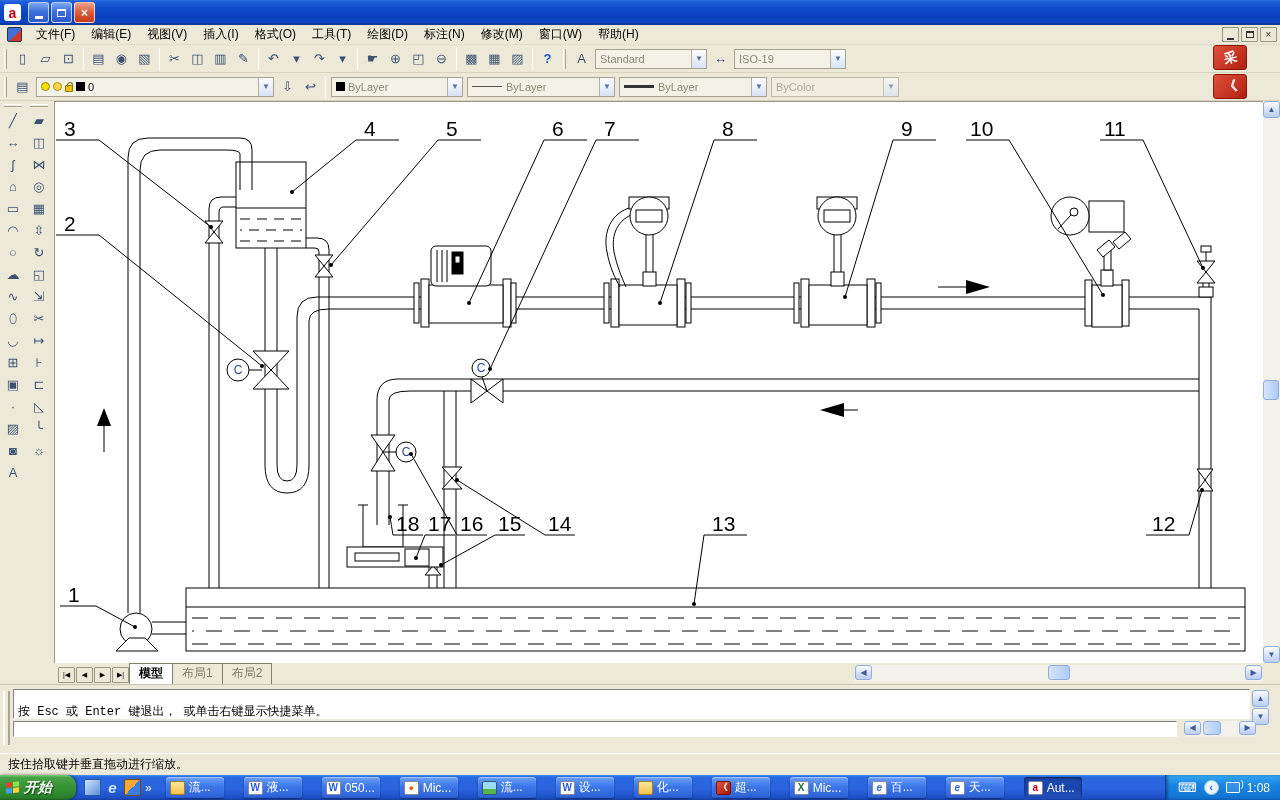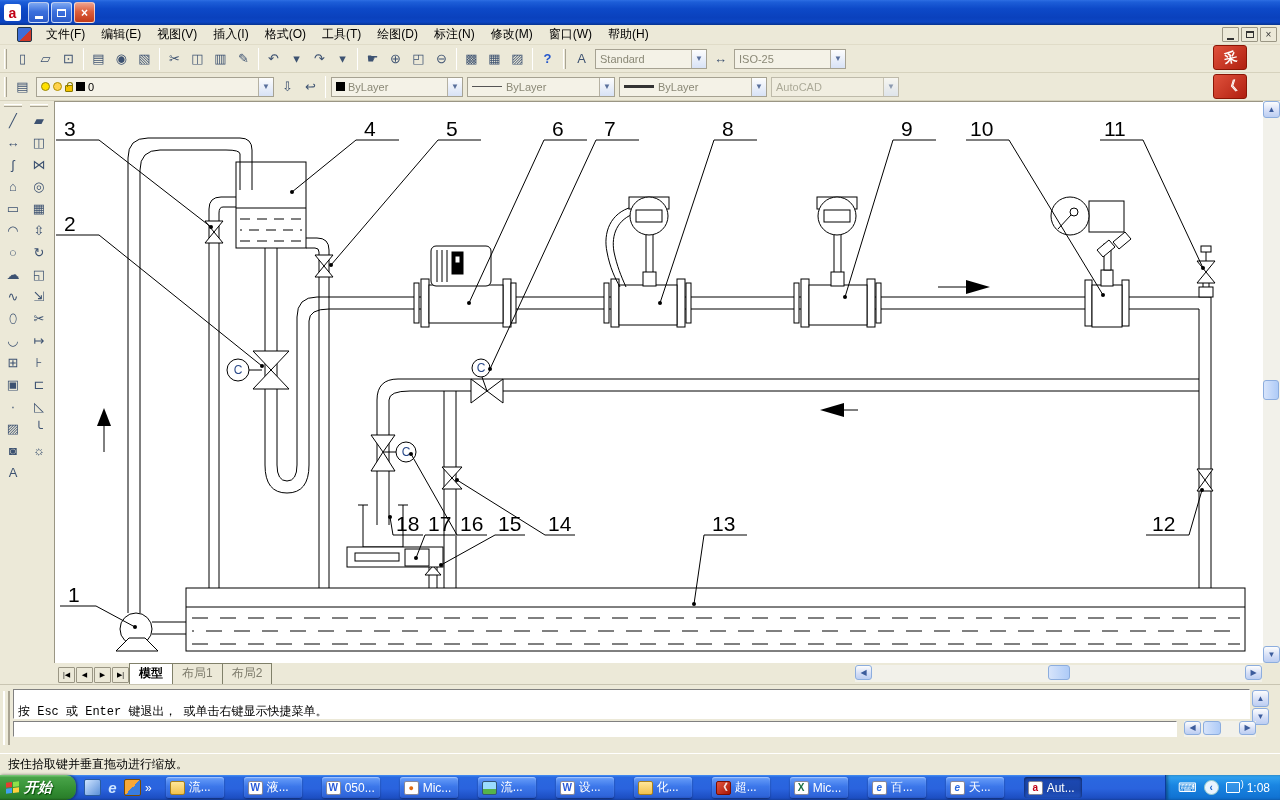--- a/index.html
+++ b/index.html
@@ -16,21 +16,21 @@
   #title-text { font-weight:bold; font-size:12px; text-shadow:1px 1px 1px #00238c; letter-spacing:.5px; flex:1; }
   .winbtn { width:21px; height:21px; margin-left:2px; border:1px solid #fffa; border-radius:3px; color:#fff;
     display:flex; align-items:center; justify-content:center; font-size:12px; font-weight:bold;
     background:linear-gradient(180deg,#7da8f2,#3c70dd 45%,#2a5ac9); }
   .winbtn.close { background:linear-gradient(180deg,#eda28e,#dd5f3b 45%,#c13a18); }
   .glyph-min { width:8px; height:3px; background:#fff; margin-top:9px; }
   .glyph-restore { width:9px; height:8px; border:1px solid #fff; border-top:2px solid #fff; }
 
   
   #menubar { left:0; top:25px; width:1280px; height:20px; background:#ece9d8; display:flex; align-items:center;
-    border-bottom:1px solid #e0dcc8; padding-left:15px; }
+    border-bottom:1px solid #e0dcc8; padding-left:5px; }
   .dwgico { width:15px; height:15px; margin:0 6px 0 2px; border-radius:2px;
     background:linear-gradient(135deg,#3f6fd8 0 55%,#d03a2a 55% 100%); border:1px solid #234; }
   .menu-item { padding:2px 8px; color:#000; cursor:default; }
   #mdi-btns { position:absolute; right:3px; top:2px; display:flex; gap:2px; }
   .mdibtn { width:17px; height:15px; background:#ece9d8; border:1px solid #9a9684; border-radius:1px;
     display:flex; align-items:center; justify-content:center; color:#333; font-size:10px; }
   .g-min { width:7px; height:2px; background:#333; margin-top:8px; }
   .g-res { width:8px; height:7px; border:1px solid #333; border-top:2px solid #333; }
 
   
@@ -304,21 +304,21 @@
       <span class="ticon">A</span>
     </span>
   <span class="combo" style="width:112px">
     <span class="val">Standard</span>
     <span class="dd">▼</span>
   </span>
   <span class="tbtn">
       <span class="ticon">↔</span>
     </span>
   <span class="combo" style="width:112px">
-    <span class="val">ISO-25</span>
+    <span class="val">ISO-19</span>
     <span class="dd">▼</span>
   </span>
   <span class="plugin" style="top:0">
       <span style="transform:rotate(-12deg)">采</span>
     </span>
 </div>
 
 <div id="row2" class="toolrow abs">
   <span class="grip"></span>
   <span style="display:flex">
@@ -353,21 +353,21 @@
     <span class="ln-thin"></span>
     <span class="val">ByLayer</span>
     <span class="dd">▼</span>
   </span>
   <span class="combo" style="width:148px">
     <span class="ln-thick"></span>
     <span class="val">ByLayer</span>
     <span class="dd">▼</span>
   </span>
   <span class="combo" style="width:128px;opacity:.65">
-    <span class="val">AutoCAD</span>
+    <span class="val">ByColor</span>
     <span class="dd">▼</span>
   </span>
   <span class="plugin" style="top:1px">
       <span style="transform:rotate(-12deg)">《</span>
     </span>
 </div>
 
 <div id="lefttools" class="abs">
   <div class="vtb">
     <span class="griph"></span>

